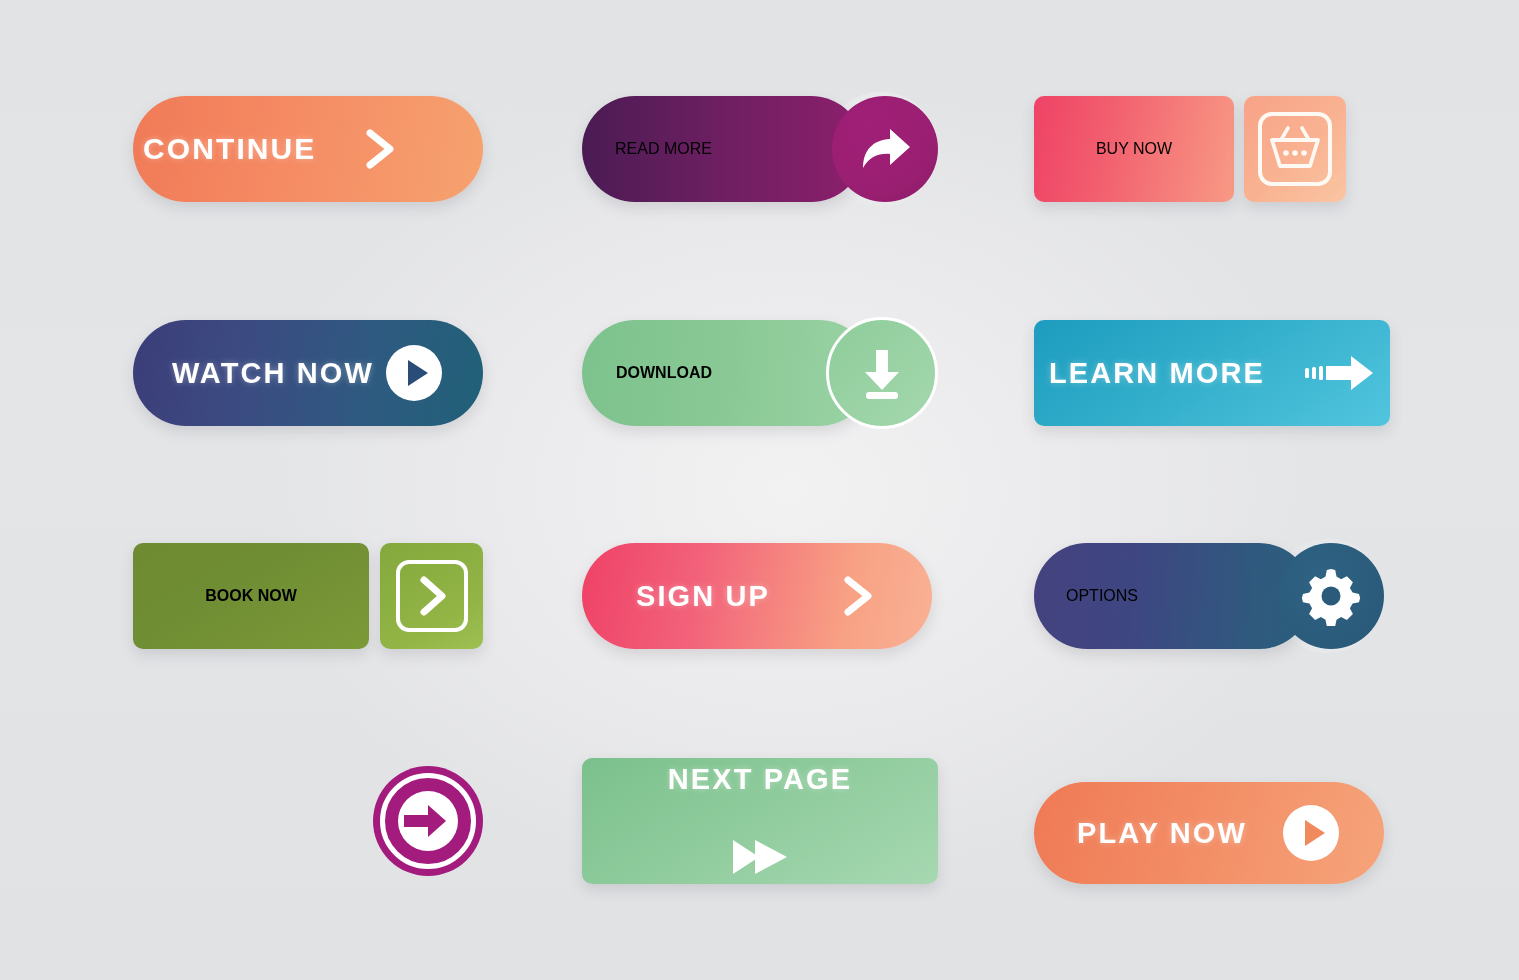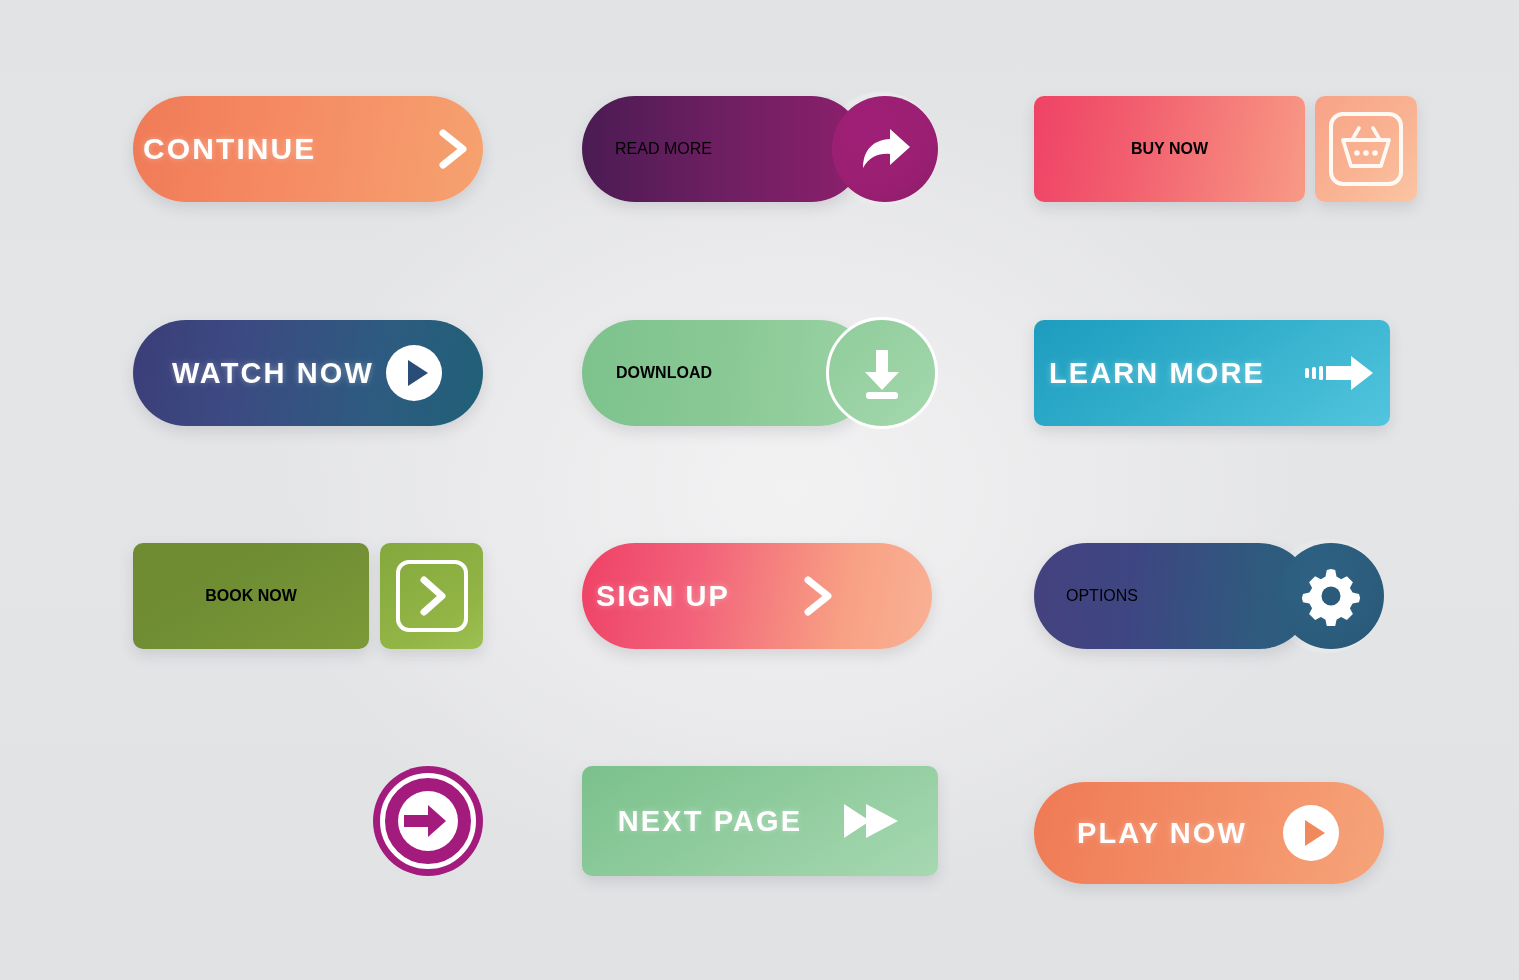--- a/index.html
+++ b/index.html
@@ -69,21 +69,21 @@
 
   .pill   { border-radius: 999px; }
   .rrect  { border-radius: 12px; }
 
   .shadow { box-shadow: 0 6px 14px rgba(90,90,100,0.16); }
 
   
   .continue {
     width: 350px;
     background: linear-gradient(100deg, #f07a57 0%, #f58a63 42%, #f6a26f 100%);
-    justify-content: space-between;
+    justify-content: flex-start;
     gap: 44px;
     padding: 0 10px;
   }
   .continue .lbl { font-size: 30px; }
 
   
   .readmore-wrap { width: 356px; height: 106px; position: relative; }
   .readmore-body {
     position: absolute;
     left: 0; top: 0;
@@ -106,24 +106,24 @@
     right: 0; top: 0;
     width: 106px; height: 106px;
     border-radius: 50%;
     background: radial-gradient(circle at 35% 30%, #a01f77 0%, #9a1f72 60%, #8c1b68 100%);
     display: flex; align-items: center; justify-content: center;
   }
 
   
   .buynow-wrap { position: relative; height: 106px; display: flex; gap: 10px; }
   .buynow-body {
-    width: 271px; height: 106px;
+    width: 200px; height: 106px;
     border-radius: 10px;
     background: linear-gradient(100deg, #ef4266 0%, #f2606f 38%, #f89a85 100%);
-    display: flex; align-items: center; justify-content: center; font-weight: bold;
+    display: flex; align-items: center; justify-content: center;
   }
   .buynow-icon-box {
     width: 102px; height: 106px;
     border-radius: 10px;
     background: linear-gradient(135deg, #f8a287 0%, #f9b392 55%, #fac5a3 100%);
     display: flex; align-items: center; justify-content: center;
   }
 
   
   .watchnow {
@@ -176,20 +176,21 @@
     border-radius: 10px;
     background: linear-gradient(150deg, #84a83c 0%, #93b546 70%, #9ec053 100%);
     display: flex; align-items: center; justify-content: center;
   }
 
   
   .signup {
     width: 350px;
     border-radius: 999px;
     background: linear-gradient(100deg, #ef4166 0%, #f2627a 33%, #f8a184 75%, #f9b195 100%);
+    justify-content: center;
     gap: 68px;
     padding: 0 14px;
   }
 
   
   .options-wrap { width: 350px; height: 106px; position: relative; }
   .options-body {
     position: absolute; left: 0; top: 0;
     width: 278px; height: 106px;
     border-radius: 999px;
@@ -418,21 +419,21 @@
               </defs>
               <circle cx="34" cy="34" r="30" fill="#ffffff" mask="url(#mm-mask)"></circle>
             </svg>
           </span>
         </div>
       </div>
     </div>
   </div>
 
   <div class="cell c1 r3">
-    <div class="btn rrect nextpage shadow" style="height:110px;">
+    <div class="btn rrect nextpage shadow" style="height:126px;flex-direction:column;">
       <span class="lbl">NEXT PAGE</span>
       <span class="icon">
         <svg width="62" height="46" viewBox="0 0 62 46">
           <path d="M4 6 L30 23 L4 40 Z" fill="#ffffff"></path>
           <path d="M26 6 L58 23 L26 40 Z" fill="#ffffff"></path>
         </svg>
       </span>
     </div>
   </div>
 

